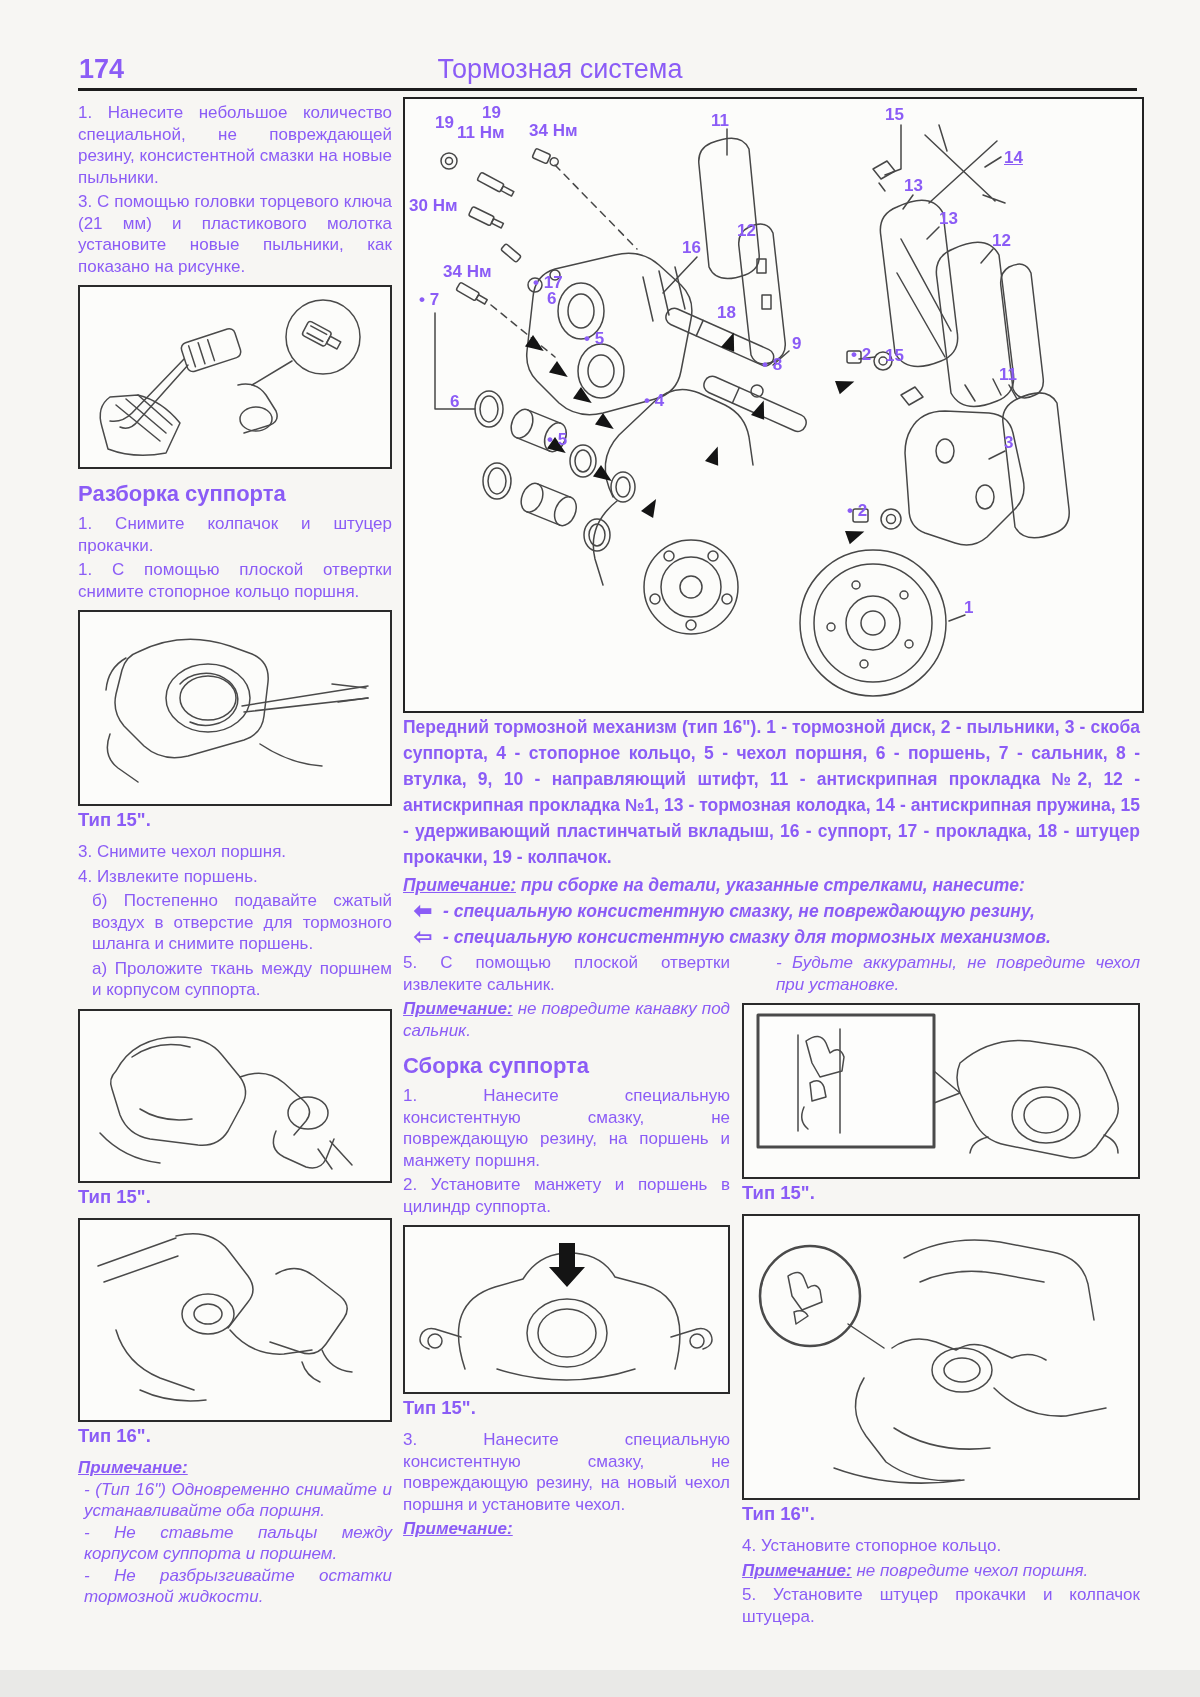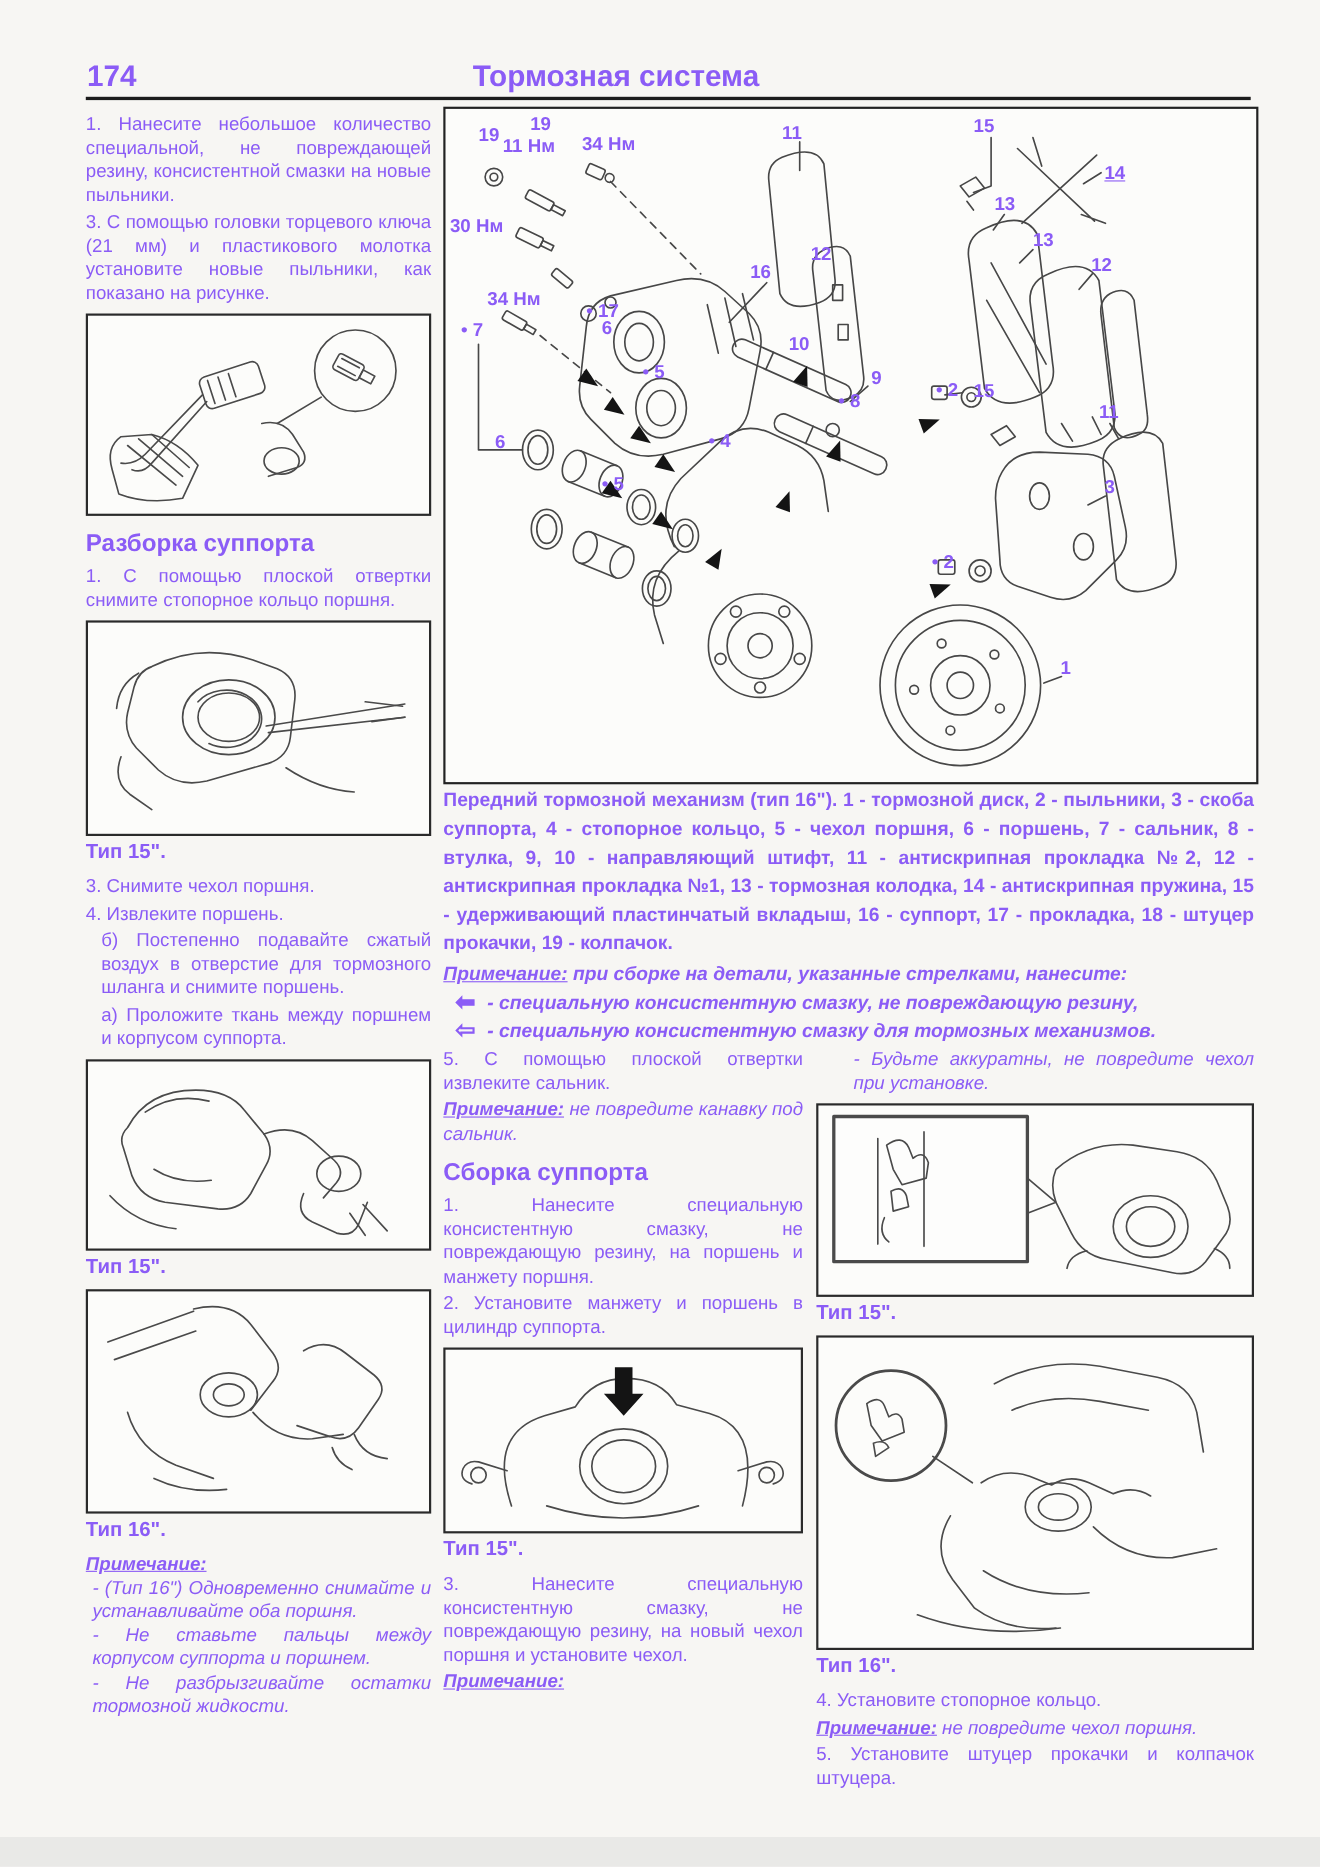--- a/index.html
+++ b/index.html
@@ -5,21 +5,21 @@
   html,body{margin:0;padding:0;}
   body{background:#e9e9e7;}
   .page{
     position:relative; width:1200px; height:1670px; margin:0 auto;
     background:#f7f6f3; color:#8b5cf6;
     font-family:"Liberation Sans", sans-serif;
     overflow:hidden;
   }
   
   .page-number{position:absolute; left:79px; top:54px; font-size:27px; font-weight:bold;}
-  .page-title{position:absolute; left:160px; top:54px; width:800px; text-align:center; font-size:27px; font-weight:bold;}
+  .page-title{position:absolute; left:160px; top:54px; width:800px; text-align:center; font-size:27px; font-weight:normal;}
   .header-rule{position:absolute; left:78px; top:88px; width:1059px; border-top:3px solid #1c1c1c;}
 
   
   .col-left{position:absolute; left:78px; top:102px; width:314px;}
   .col-mid{position:absolute; left:403px; top:952px; width:327px;}
   .col-right{position:absolute; left:742px; top:952px; width:398px;}
 
   p.body{margin:0 0 3px 0; font-size:17px; line-height:21.5px; text-align:justify;}
   p.indent{padding-left:14px;}
   .italic{font-style:italic;}
@@ -80,20 +80,21 @@
           <path d="M104 70 L52 124 q-10 10 -22 8"></path>
           <path d="M30 108 q-14 10 -8 30 l6 22 q26 10 58 4 l14 -30 q-18 -22 -42 -28 z"></path>
           <path d="M36 116 l44 36 M46 110 l40 34 M58 106 l34 30"></path>
           <path d="M158 96 q18 -4 28 10 l10 16 q4 10 -6 14 l-26 8"></path>
           <ellipse cx="176" cy="130" rx="16" ry="12"></ellipse>
         </g>
       </svg>
     </div>
 
     <h2>Разборка суппорта</h2>
+    <p class="body">1. Снимите колпачок и штуцер прокачки.</p>
     <p class="body">1. С помощью плоской отвертки снимите стопорное кольцо поршня.</p>
 
     <div class="figure fig-h192">
       <svg class="art" viewBox="0 0 310 188">
         <g stroke="#4a4a4a" fill="none" stroke-width="1.5" stroke-linecap="round" stroke-linejoin="round">
           <path d="M58 38 q44 -22 92 -6 l22 8 q18 8 16 28 l-4 34 q-2 18 -20 24 l-56 16 q-26 6 -44 -10 l-20 -20 q-12 -14 -8 -32 l6 -24 q4 -14 16 -18 z"></path>
           <ellipse cx="128" cy="84" rx="42" ry="34"></ellipse>
           <ellipse cx="128" cy="84" rx="28" ry="22"></ellipse>
           <path d="M100 70 a32 26 0 1 1 10 38"></path>
           <path d="M162 92 L288 72"></path>
@@ -326,21 +327,21 @@
         <span class="part-label" style="left: 77px; top: 4px;">19</span>
         <span class="part-label" style="left: 52px; top: 24px;">11 Нм</span>
         <span class="part-label" style="left: 124px; top: 22px;">34 Нм</span>
         <span class="part-label" style="left: 4px; top: 97px;">30 Нм</span>
         <span class="part-label" style="left: 38px; top: 163px;">34 Нм</span>
         <span class="part-label" style="left: 128px; top: 174px;">• 17</span>
         <span class="part-label" style="left: 14px; top: 191px;">• 7</span>
         <span class="part-label" style="left: 142px; top: 190px;">6</span>
         <span class="part-label" style="left: 179px; top: 230px;">• 5</span>
         <span class="part-label" style="left: 277px; top: 139px;">16</span>
-        <span class="part-label" style="left: 312px; top: 204px;">10</span>
+        <span class="part-label" style="left: 312px; top: 204px;">18</span>
         <span class="part-label" style="left: 387px; top: 235px;">9</span>
         <span class="part-label" style="left: 357px; top: 256px;">• 8</span>
         <span class="part-label" style="left: 239px; top: 292px;">• 4</span>
         <span class="part-label" style="left: 142px; top: 331px;">• 5</span>
         <span class="part-label" style="left: 45px; top: 293px;">6</span>
         <span class="part-label" style="left: 306px; top: 12px;">11</span>
         <span class="part-label" style="left: 480px; top: 6px;">15</span>
         <span class="part-label" style="left: 332px; top: 122px;">12</span>
         <span class="part-label" style="left: 499px; top: 77px;">13</span>
         <span class="part-label" style="left: 599px; top: 49px; text-decoration: underline;">14</span>

